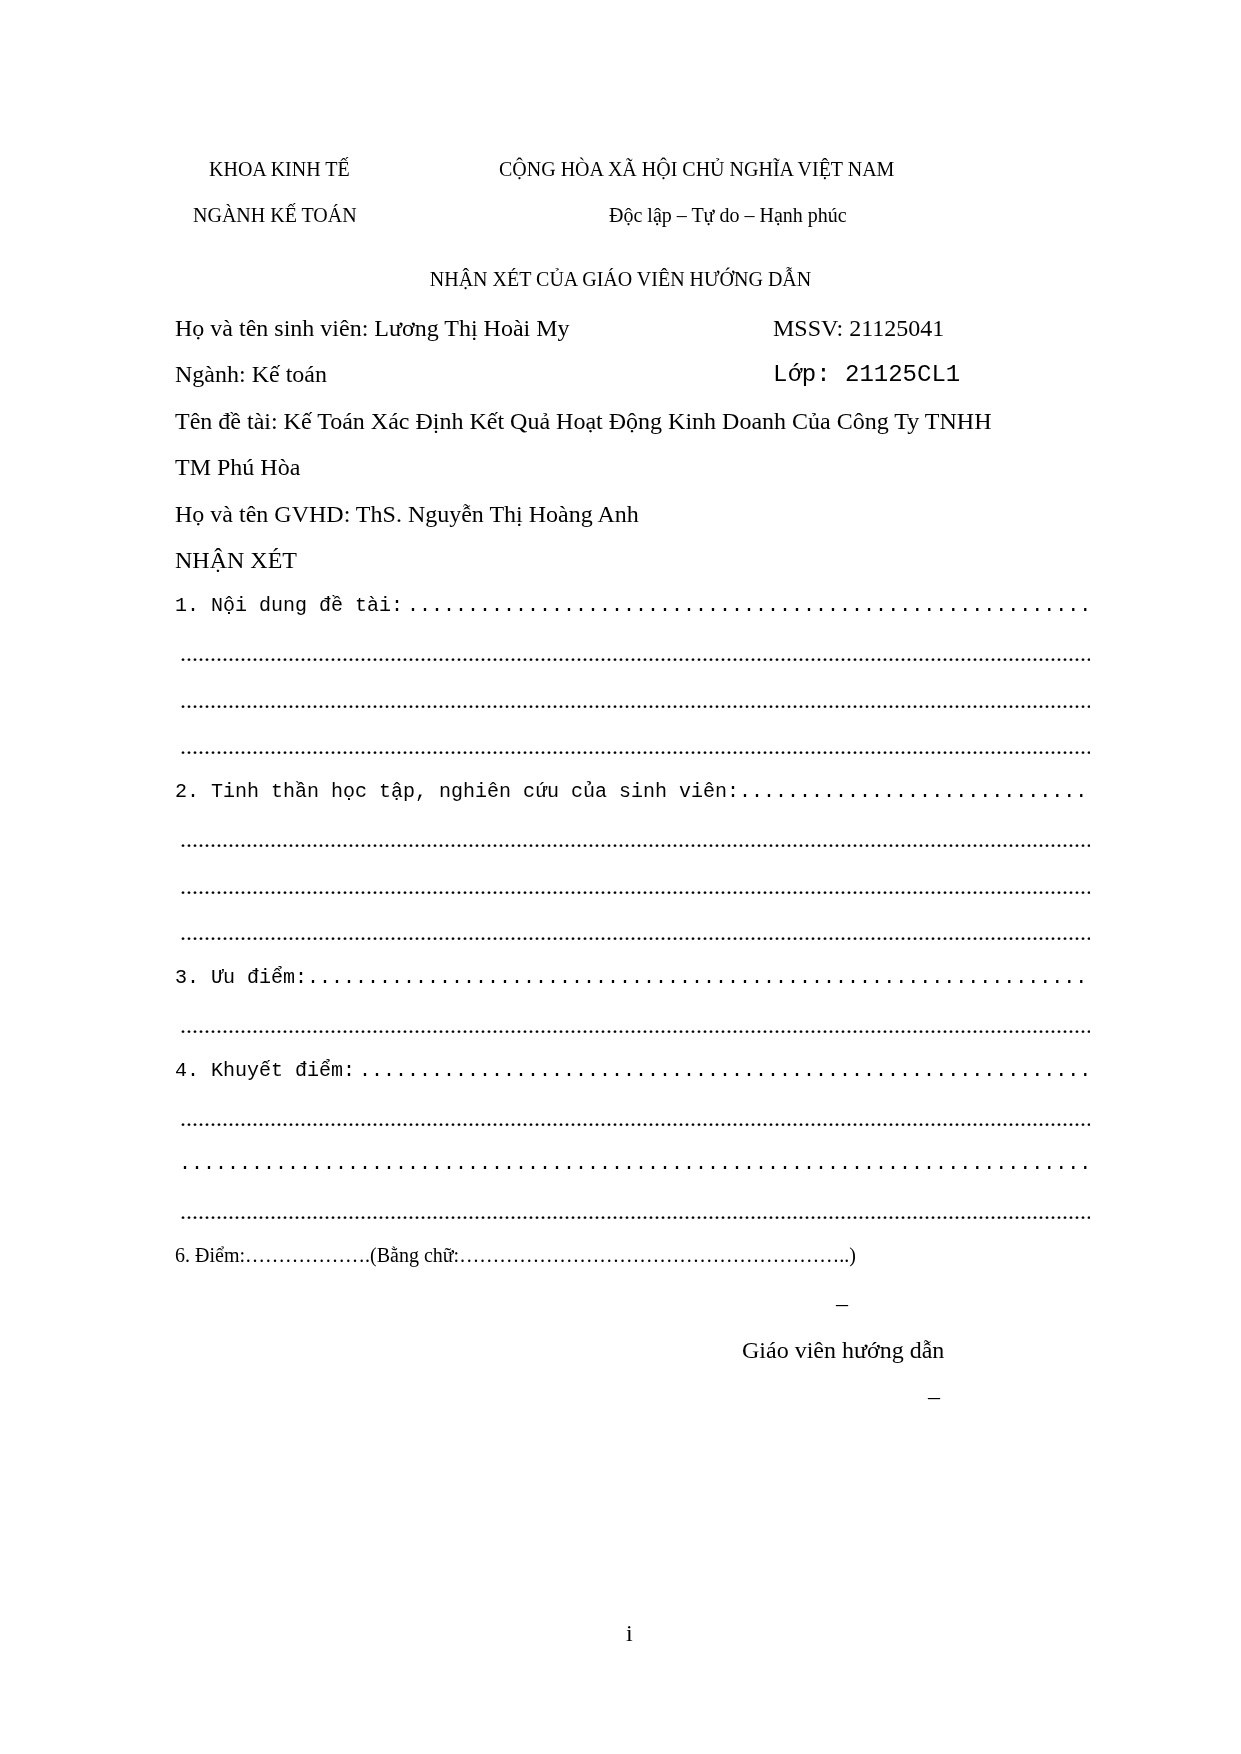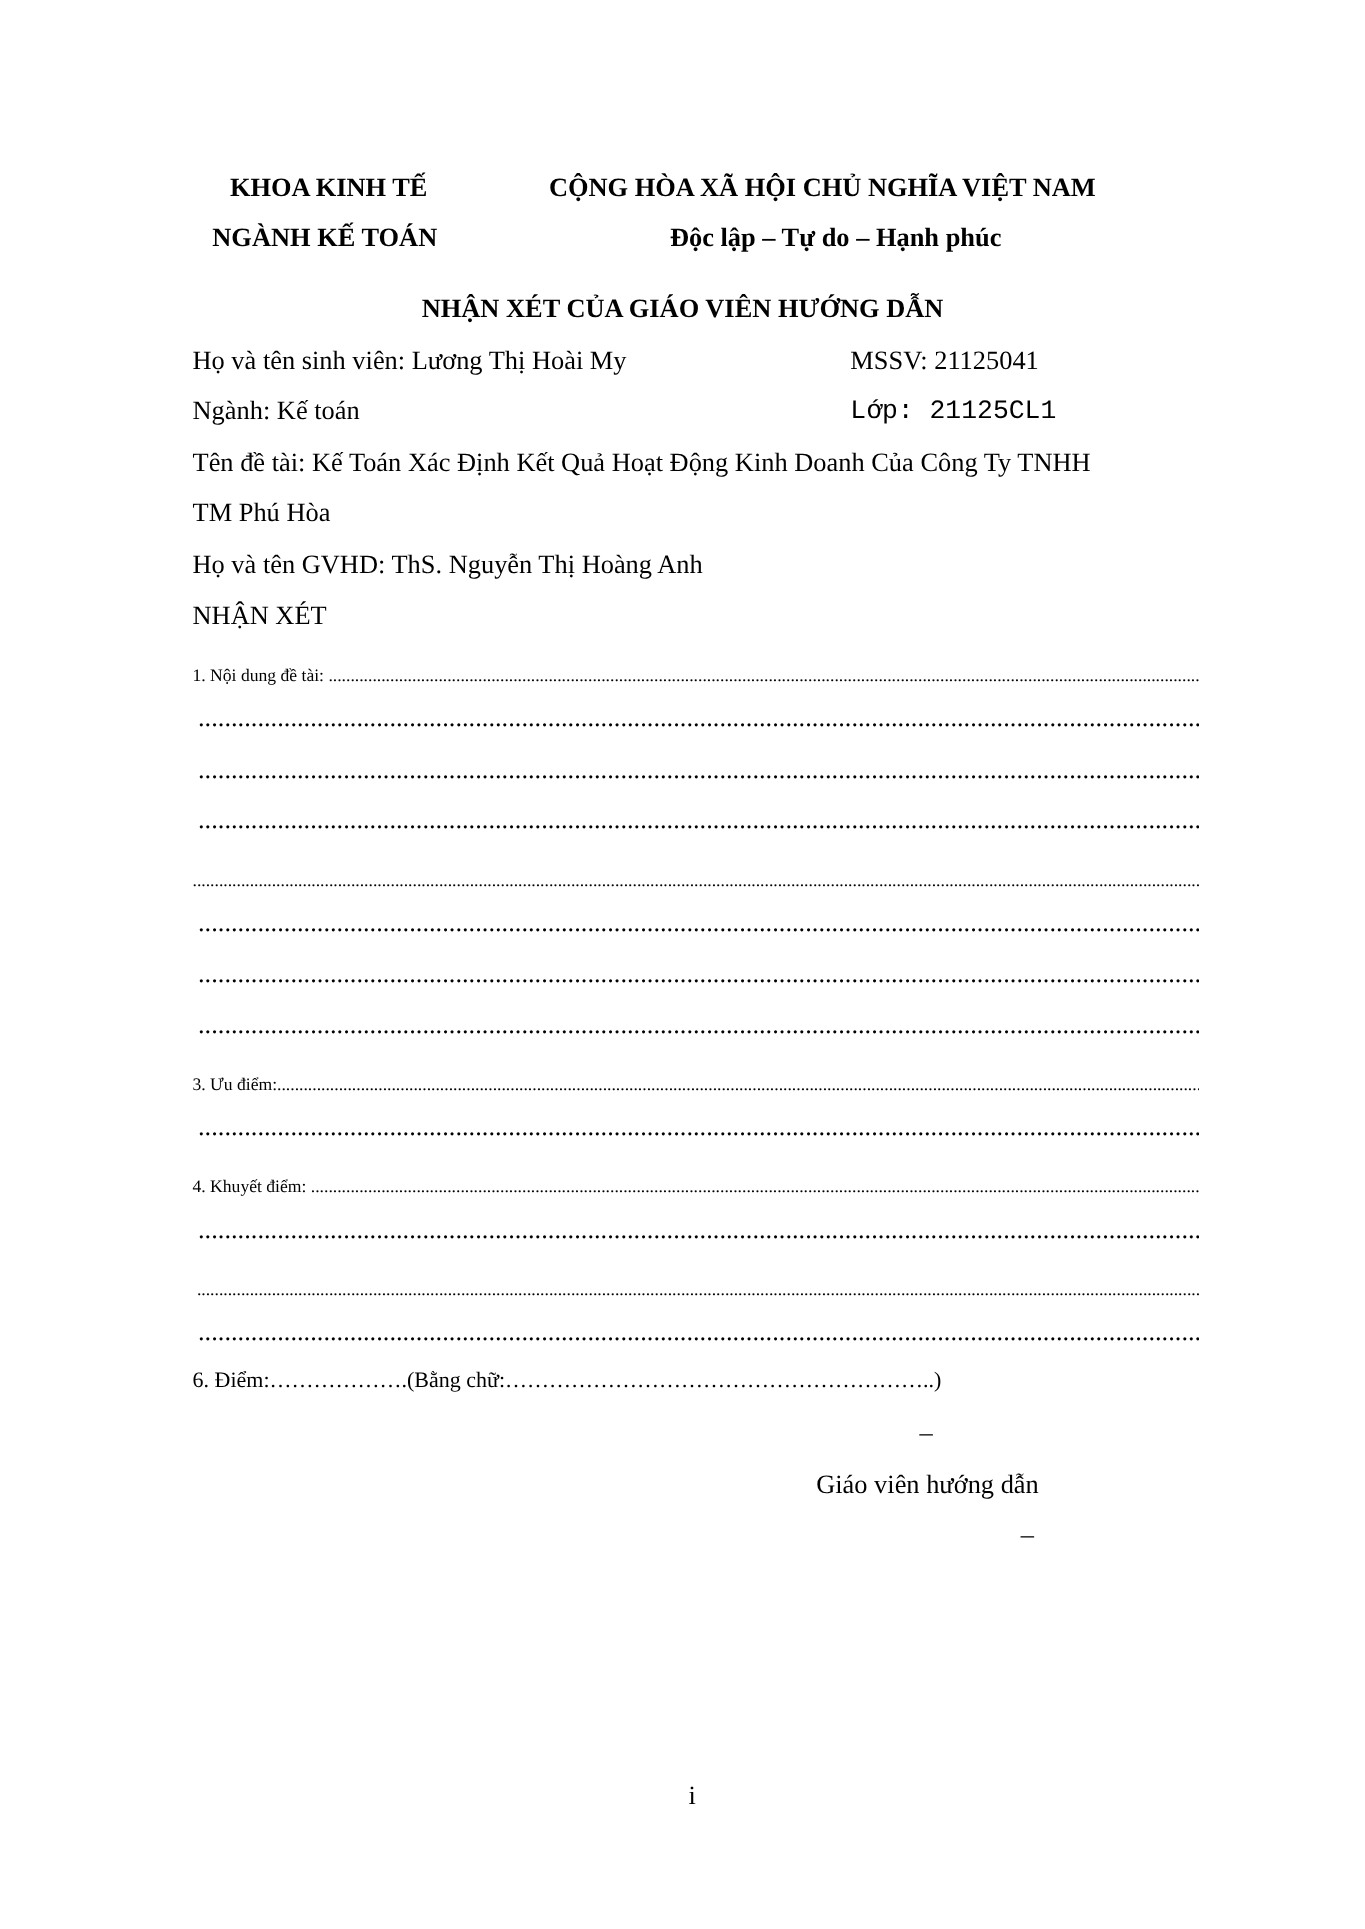--- a/index.html
+++ b/index.html
@@ -1,21 +1,21 @@
 <!DOCTYPE html>
 <html><head>
 <meta charset="utf-8">
 <style>
   html, body { margin:0; padding:0; background:#ffffff; }
   body { width:1241px; height:1754px; position:relative; overflow:hidden;
          font-family:"Liberation Serif", "DejaVu Serif", serif; color:#000; }
   .abs { position:absolute; white-space:nowrap; }
-  .hdr { font-size:24px; font-weight:bold; }
+  .hdr { font-size:20px; font-weight:normal; }
   .txt { font-size:24px; }
-  .row { position:absolute; left:175px; width:915px; height:30px; display:flex; align-items:flex-end; font-size:16px; }
+  .row { position:absolute; left:175px; width:915px; height:30px; display:flex; align-items:flex-start; font-size:20px;font-family:Liberation Mono, monospace; }
   .row .lbl { white-space:nowrap; flex:0 0 auto; }
   .row .dots { flex:1 1 auto; overflow:hidden; white-space:nowrap; letter-spacing:0px; margin-left:4px; }
   .row .dots::before { content:"......................................................................................................................................................................................................................................................"; }
   .dotline { position:absolute; left:180px; width:910px; overflow:hidden; white-space:nowrap; font-size:24px; height:30px; }
   .dotline::before { content:"......................................................................................................................................................................................................................................................"; }
   .score { position:absolute; left:175px; top:1244px; width:920px; font-size:20px; display:flex; align-items:baseline; white-space:nowrap; }
   .score .ell { letter-spacing:0px; }
 </style>
 </head>
 <body>
@@ -39,20 +39,21 @@
 
 <div class="row" style="top:594px;">
   <span class="lbl">1. Nội dung đề tài:</span>
   <span class="dots"></span>
 </div>
 <div class="dotline" style="top:640px;"></div>
 <div class="dotline" style="top:687px;"></div>
 <div class="dotline" style="top:733px;"></div>
 
 <div class="row" style="top:780px;">
+  <span class="lbl">2. Tinh thần học tập, nghiên cứu của sinh viên:</span>
   <span class="dots" style="margin-left:0;"></span>
 </div>
 <div class="dotline" style="top:826px;"></div>
 <div class="dotline" style="top:873px;"></div>
 <div class="dotline" style="top:919px;"></div>
 
 <div class="row" style="top:966px;">
   <span class="lbl">3. Ưu điểm:</span>
   <span class="dots" style="margin-left:0;"></span>
 </div>

